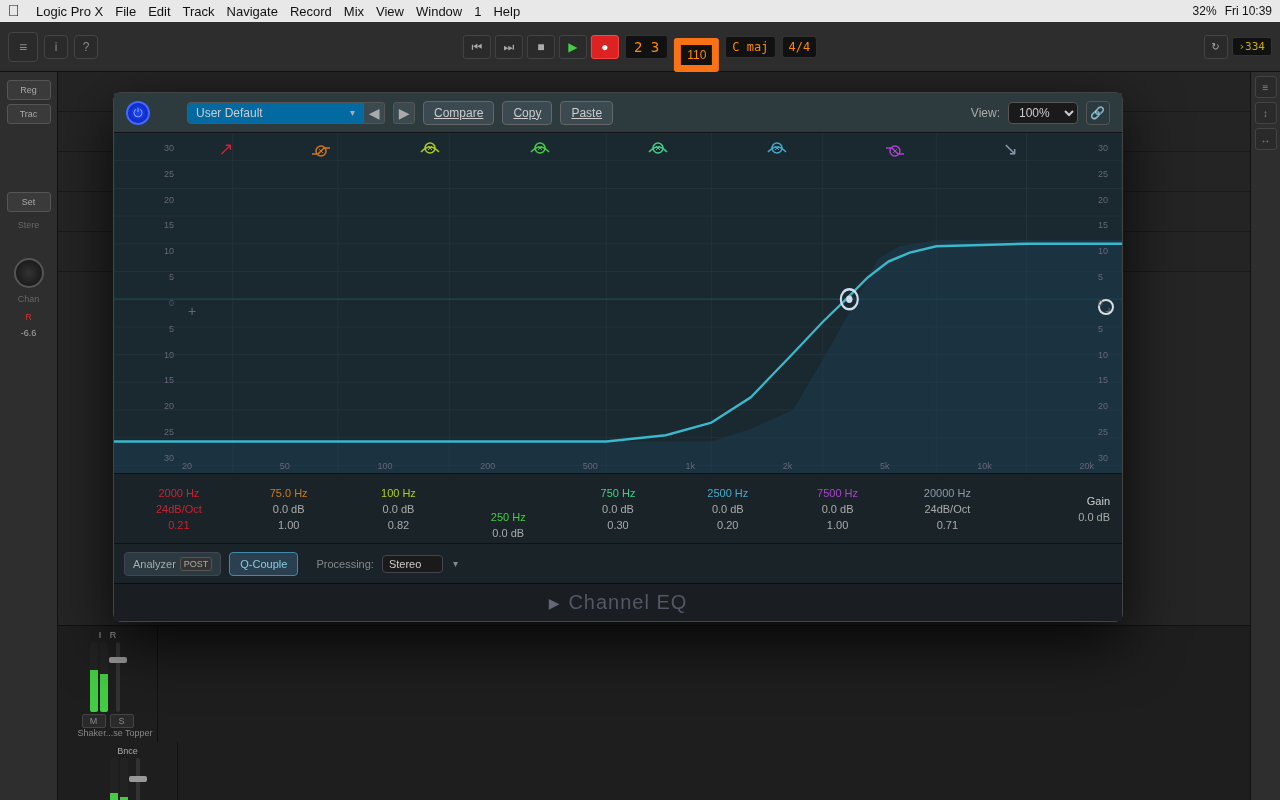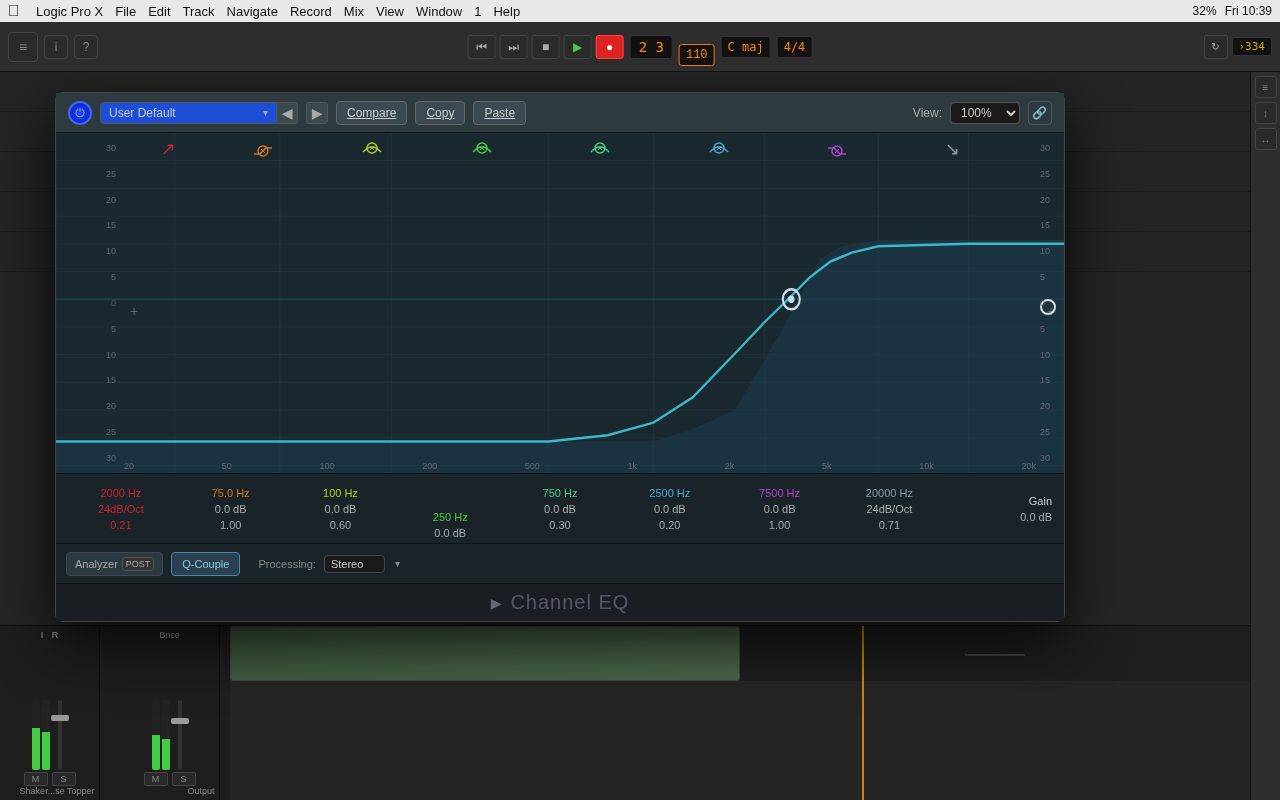--- a/index.html
+++ b/index.html
@@ -153,29 +153,30 @@
       border: 2px solid #4466ff;
       cursor: pointer;
       display: flex;
       align-items: center;
       justify-content: center;
       color: #88aaff;
       font-size: 12px;
     }
 
     .preset-select {
-      background: #1d4ed8;
+      background: #0369a1;
       border: 1px solid #555;
       border-radius: 4px;
       color: #ccc;
       font-size: 12px;
       padding: 3px 20px 3px 8px;
       cursor: pointer;
       appearance: none;
       width: 180px;
+      margin-left: 29px;
     }
 
     .nav-btn {
       width: 22px;
       height: 22px;
       background: #3a4a4e;
       border: 1px solid #555;
       border-radius: 3px;
       color: #aaa;
       font-size: 14px;
@@ -397,20 +398,21 @@
     
     .mixer-area {
       position: absolute;
       bottom: 0;
       left: 0;
       right: 0;
       height: 175px;
       background: #1e1e1e;
       border-top: 1px solid #111;
       display: flex;
+      flex-direction: column;
     }
 
     .mixer-channel {
       width: 100px;
       border-right: 1px solid #111;
       display: flex;
       flex-direction: column;
       align-items: center;
       padding: 4px;
       font-size: 10px;
@@ -548,37 +550,49 @@
       <div style="display:flex;gap:4px;align-items:center;">
         <div style="width:28px;height:24px;background:#2a2a2a;border-radius:3px;border:1px solid #444;display:flex;align-items:center;justify-content:center;color:#aaa;font-size:12px;cursor:pointer;">⏮</div>
         <div style="width:28px;height:24px;background:#2a2a2a;border-radius:3px;border:1px solid #444;display:flex;align-items:center;justify-content:center;color:#aaa;font-size:12px;cursor:pointer;">⏭</div>
         <div style="width:28px;height:24px;background:#2a2a2a;border-radius:3px;border:1px solid #444;display:flex;align-items:center;justify-content:center;color:#aaa;font-size:12px;cursor:pointer;">■</div>
         <div style="width:28px;height:24px;background:#2a2a2a;border-radius:3px;border:1px solid #444;display:flex;align-items:center;justify-content:center;color:#44cc44;font-size:12px;cursor:pointer;">▶</div>
         <div style="width:28px;height:24px;background:#dd2222;border-radius:3px;border:1px solid #ff4444;display:flex;align-items:center;justify-content:center;color:#fff;font-size:12px;cursor:pointer;">●</div>
       </div>
       <div class="time-display">
         <span>2  3</span>
       </div>
-      <div style="background:#111;border:1px solid #f97316;color:#ff8800;font-size:12px;font-family:Liberation Mono, monospace;padding:3px 6px;border-radius:3px;margin-top:16px;">
+      <div style="background:#111;border:7px solid #f97316;color:#ff8800;font-size:12px;font-family:Liberation Sans, sans-serif;padding:3px 6px;border-radius:3px;margin-top:16px;">
         <span>110</span>
       </div>
       <div style="background:#111;border:1px solid #333;color:#ff8800;font-size:12px;font-family:monospace;padding:3px 6px;border-radius:3px;">
         <span>C maj</span>
       </div>
       <div style="background:#111;border:1px solid #333;color:#ff8800;font-size:12px;font-family:monospace;padding:3px 6px;border-radius:3px;">4/4</div>
     </div>
 
     <div style="display:flex;align-items:center;gap:4px;margin-left:auto;">
       <div style="width:24px;height:24px;background:#2a2a2a;border-radius:3px;border:1px solid #444;display:flex;align-items:center;justify-content:center;color:#aaa;font-size:10px;cursor:pointer;">↻</div>
       <div style="background:#111;border:1px solid #333;color:#ccaa00;font-size:11px;font-family:monospace;padding:2px 6px;border-radius:3px;min-width:40px;">›334</div>
     </div>
   </div>
 
   <div class="daw-main">
 
+    <div class="sidebar">
+      <div class="sidebar-btn">Reg</div>
+      <div class="sidebar-btn">Trac</div>
+      <div style="height:60px;"></div>
+      <div class="sidebar-btn">Set</div>
+      <div style="font-size:9px;color:#666;margin-top:4px;">Stere</div>
+      <div style="height:20px;"></div>
+      <div style="width:30px;height:30px;border-radius:50%;background:radial-gradient(circle,#333,#111);border:2px solid #555;cursor:pointer;"></div>
+      <div style="font-size:9px;color:#666;margin-top:2px;">Chan</div>
+      <div style="font-size:9px;color:#cc3333;margin-top:4px;">R</div>
+      <div style="font-size:9px;color:#aaa;margin-top:2px;">-6.6</div>
+    </div>
 
     <div class="track-area">
 
       <div class="daw-bg-tracks">
         <div class="track-lane"></div>
         <div class="track-lane"></div>
         <div class="track-lane"></div>
         <div class="track-lane"></div>
         <div class="track-lane"></div>
       </div>
@@ -768,21 +782,21 @@
 
           <div class="band-col">
             <span class="band-freq" style="color:#cc7722;">75.0 Hz</span>
             <span class="band-gain">0.0 dB</span>
             <span class="band-q">1.00</span>
           </div>
 
           <div class="band-col">
             <span class="band-freq" style="color:#aacc22;">100 Hz</span>
             <span class="band-gain">0.0 dB</span>
-            <span class="band-q">0.60</span>
+            <span class="band-q">0.82</span>
           </div>
 
           <div class="band-col">
             <span class="band-freq" style="color:#44cc44;margin-top:48px;">250 Hz</span>
             <span class="band-gain">0.0 dB</span>
             <span class="band-q">0.30</span>
           </div>
 
           <div class="band-col">
             <span class="band-freq" style="color:#44cc88;">750 Hz</span>

